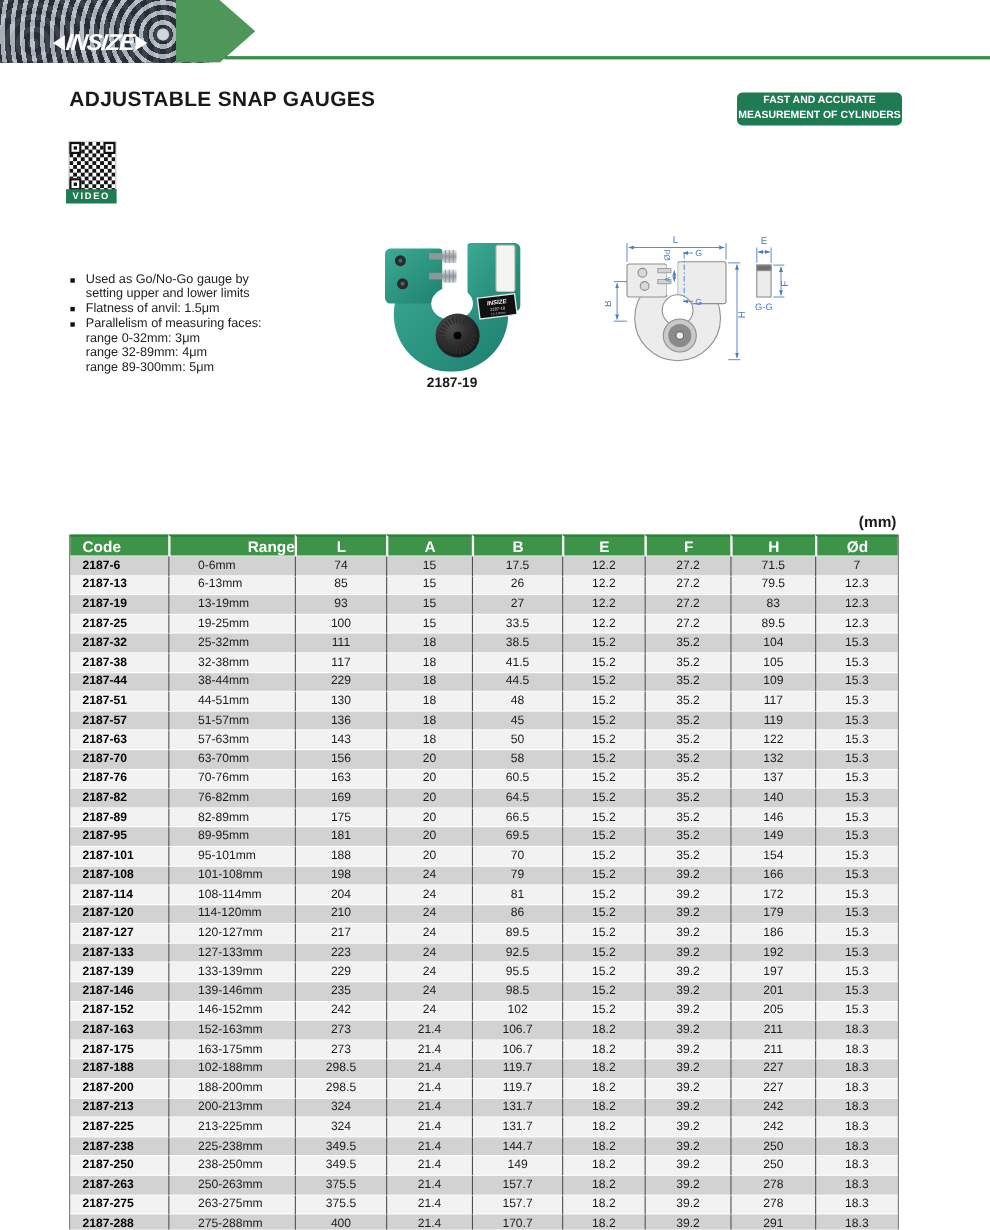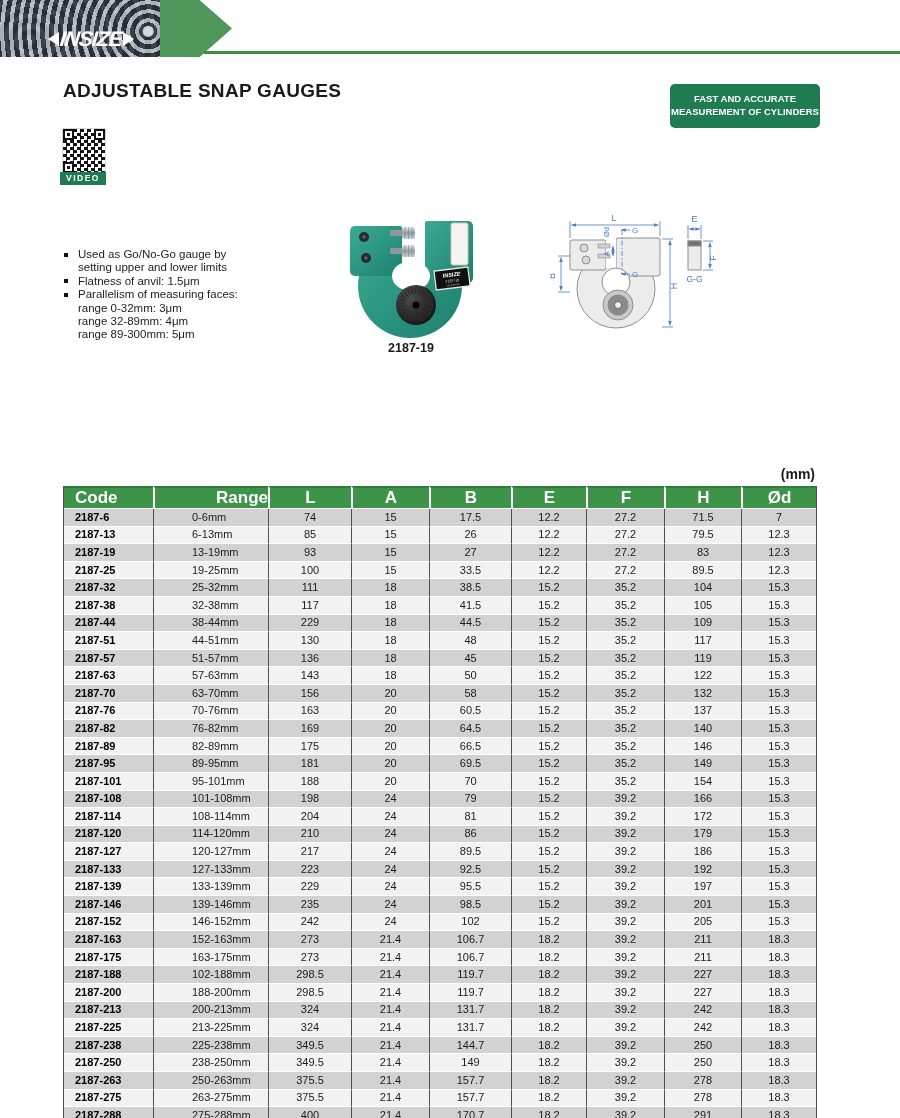--- a/index.html
+++ b/index.html
@@ -19,21 +19,21 @@
   .rule{position:absolute;left:204px;top:51px;width:696px;height:3px;background:#3C8C49;}
   .logo{position:absolute;left:48px;top:28px;display:flex;align-items:center;z-index:5;}
   .tri{width:0;height:0;border-top:7px solid transparent;border-bottom:7px solid transparent;}
   .tri-l{border-right:11px solid #fff;margin-right:1px;}
   .tri-r{border-left:11px solid #fff;margin-left:1px;}
   .logo-text{color:#fff;font-weight:bold;font-style:italic;font-size:21px;letter-spacing:-1px;
     transform:skewX(-6deg);line-height:1;}
 
   
   .title{position:absolute;left:63px;top:80px;font-size:19px;font-weight:bold;letter-spacing:.3px;}
-  .badge{position:absolute;left:670px;top:84px;width:150px;height:44px;background:#1E7B52;
+  .badge{position:absolute;left:670px;top:84px;width:150px;height:30px;background:#1E7B52;
     border-radius:5px;color:#fff;font-weight:bold;font-size:9.5px;text-align:center;
     display:flex;flex-direction:column;justify-content:center;line-height:1.35;}
 
   
   .qr{position:absolute;left:62px;top:128px;width:42px;height:44px;border:1px solid #d8d8d8;
     background:
       conic-gradient(#141414 25%, #fff 0 50%, #141414 0 75%, #fff 0) 0 0/7px 7px;}
   .fm{position:absolute;width:11px;height:11px;border:2px solid #111;background:#fff;box-sizing:border-box;}
   .fm::before{content:"";position:absolute;left:2px;top:2px;width:3px;height:3px;background:#111;}
   .fm1{left:0;top:0}.fm2{right:0;top:0}.fm3{left:0;bottom:0}
@@ -52,31 +52,31 @@
 
   
   .drawing{position:absolute;left:550px;top:208px;width:172px;height:130px;}
 
   
   .unit{position:absolute;left:63px;top:466px;width:752px;text-align:right;
     font-size:14px;font-weight:bold;}
   table.spec{position:absolute;left:63px;top:486px;width:752px;border-collapse:separate;
     border-spacing:0;table-layout:fixed;font-size:11px;color:#1b1b1b;
     border-left:1px solid #4f4f4f;border-right:1px solid #4f4f4f;border-bottom:1px solid #9a9a9a;}
-  table.spec th{background:#3D9347;color:#fff;font-weight:bold;font-size:17px;height:17px;
+  table.spec th{background:#3D9347;color:#fff;font-weight:bold;font-size:14px;height:17px;
     padding:0;text-align:center;border-top:2px solid #2e7e3a;border-bottom:1px solid #fff;}
   table.spec th + th{border-left:2px solid #fff;}
   table.spec td{height:16.6px;padding:0;text-align:center;line-height:1;border-bottom:1px solid #fff;}
   table.spec td + td{border-left:1px solid #4f4f4f;}
   table.spec tbody tr:nth-child(odd) td{background:#D2D2D2;}
   table.spec tbody tr:nth-child(even) td{background:#F2F2F2;}
   table.spec th.a-code{text-align:left;padding-left:11px;}
   table.spec td.a-code{text-align:left;padding-left:11px;font-weight:bold;color:#000;}
   table.spec th.a-range{text-align:right;padding-left:12px;}
-  table.spec td.a-range{text-align:left;padding-left:38px;}
+  table.spec td.a-range{text-align:left;padding-left:26px;}
 
   svg text{font-family:"Liberation Sans",sans-serif;}
 </style>
 </head>
 <body>
 
 <div class="page">
 
   <div class="photo"></div>
   <div class="chevron"></div>

